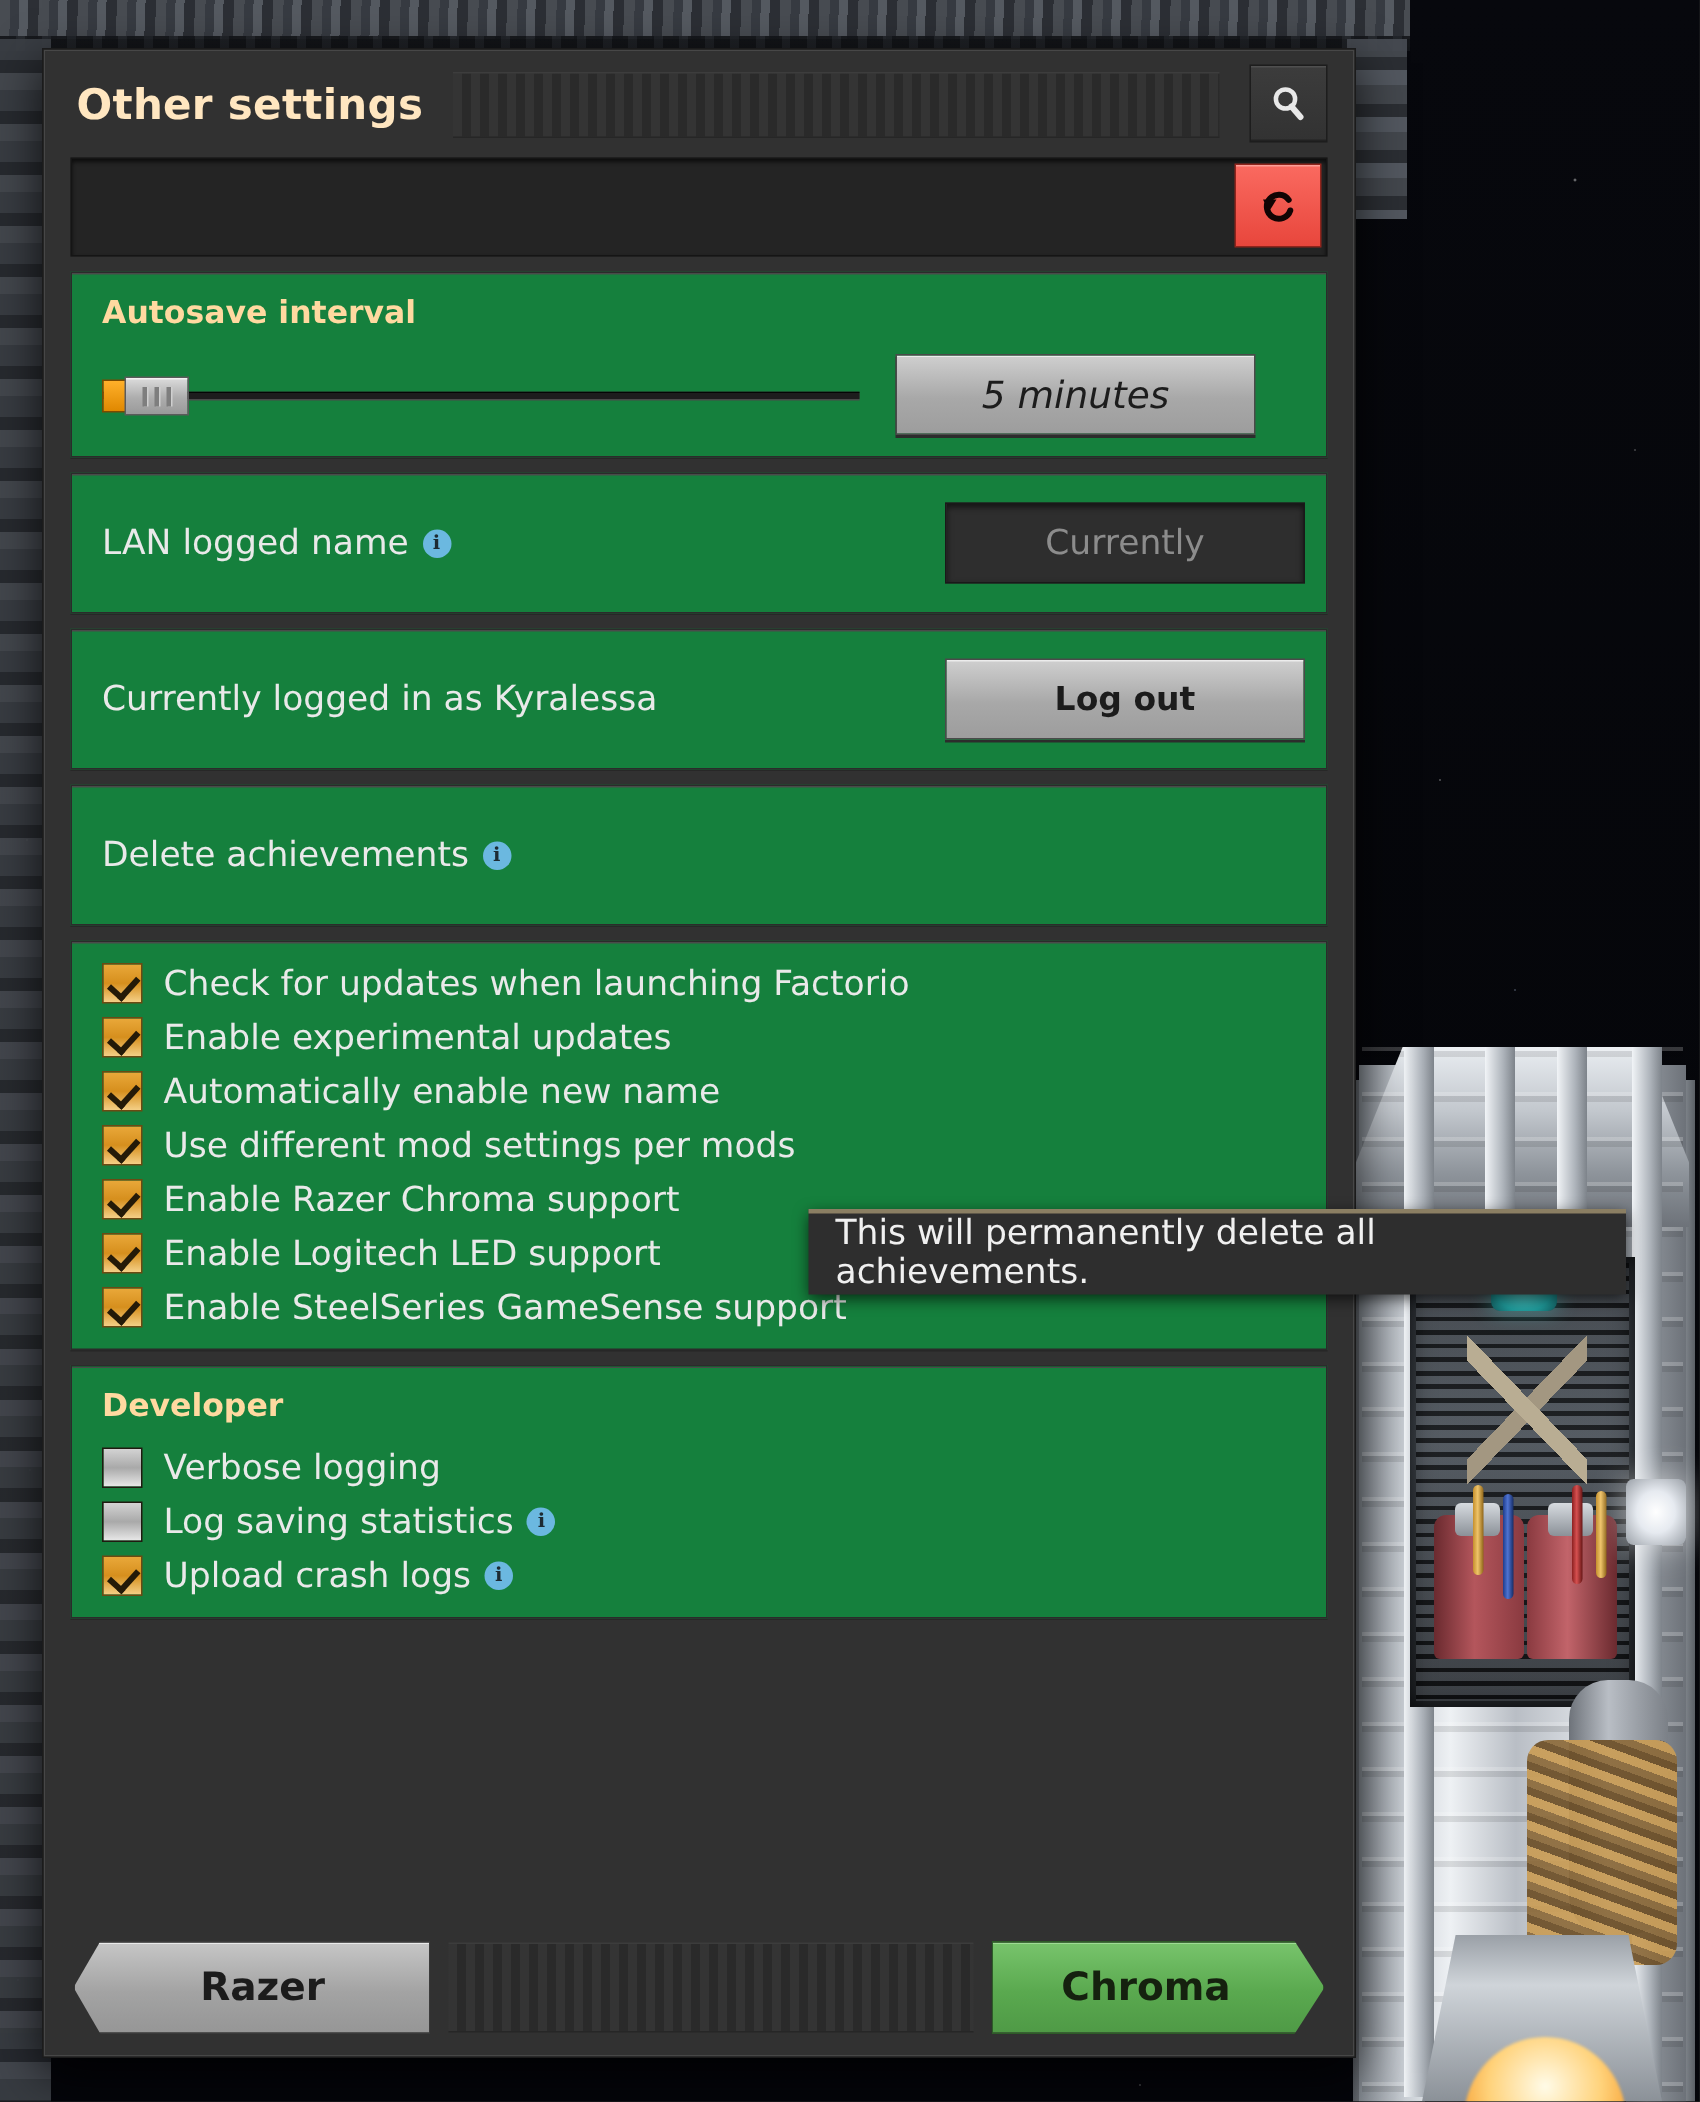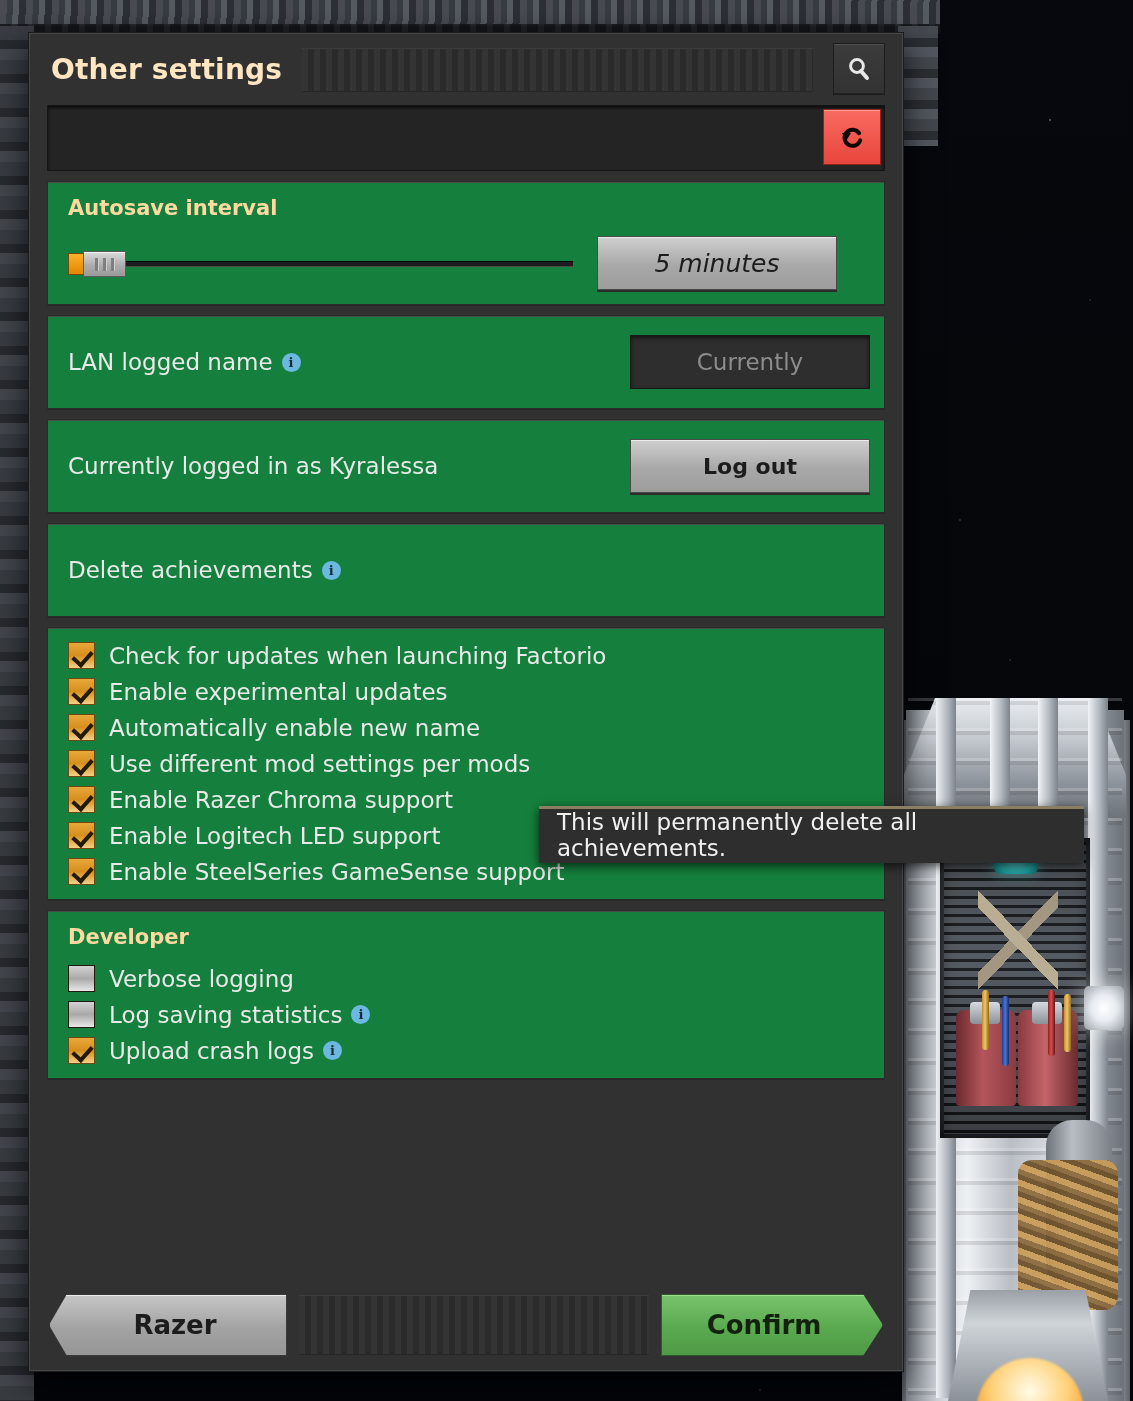--- a/index.html
+++ b/index.html
@@ -506,20 +506,20 @@
             </span>
           </div>
         </div>
     </div>
 
   </div>
 
   <div id="footer">
     <div id="back-button">Razer</div>
     <div id="footer-filler"></div>
-    <div id="confirm-button">Confirm</div>
+    <div id="confirm-button">Chroma</div>
   </div>
 
 </div>
 
 <div id="tooltip">
   <span>This will permanently delete all achievements.</span>
 </div>
 
 </body></html>

